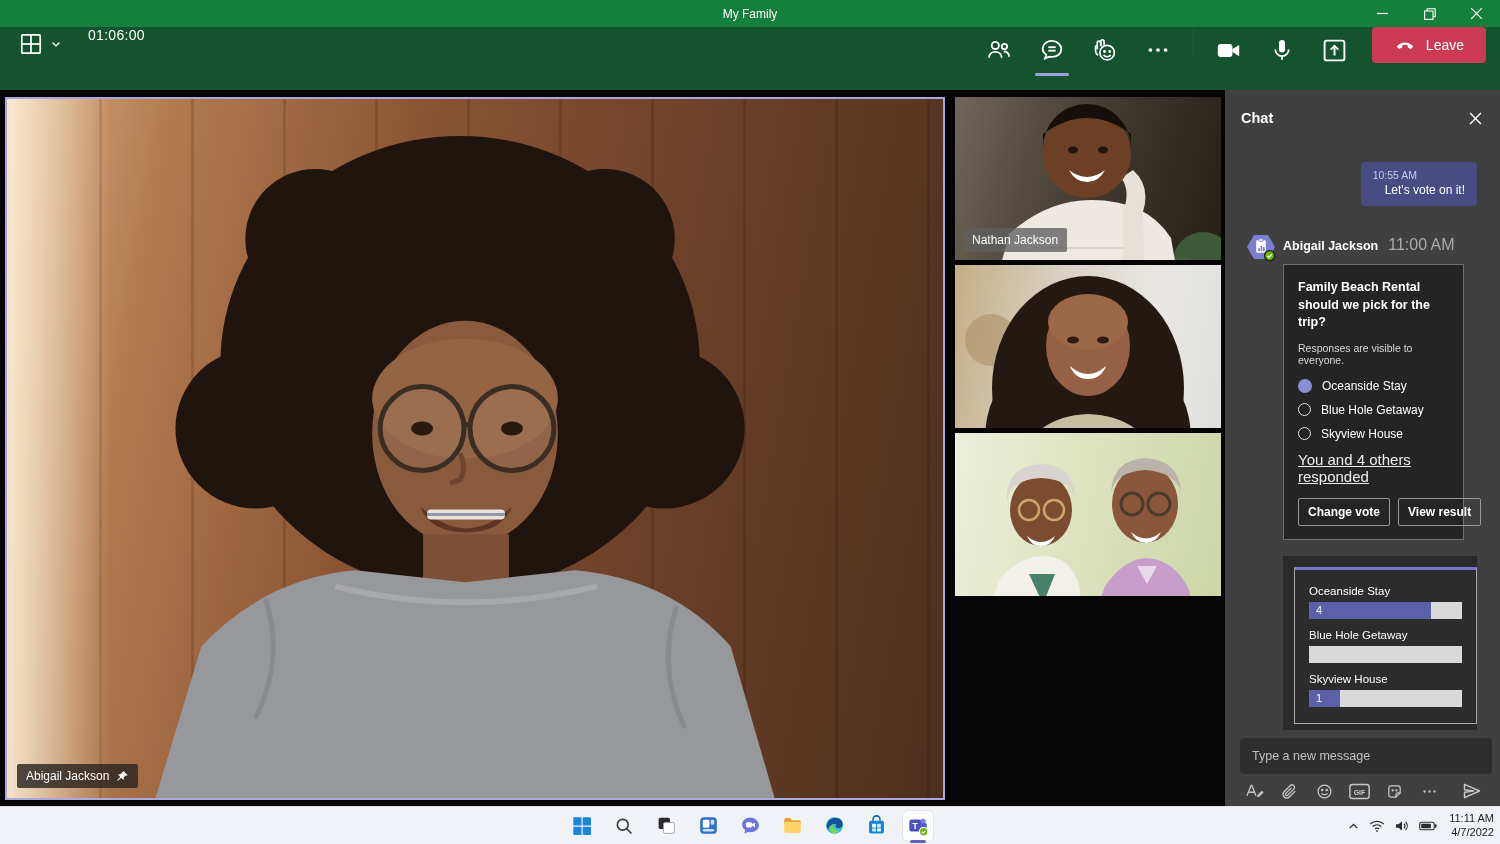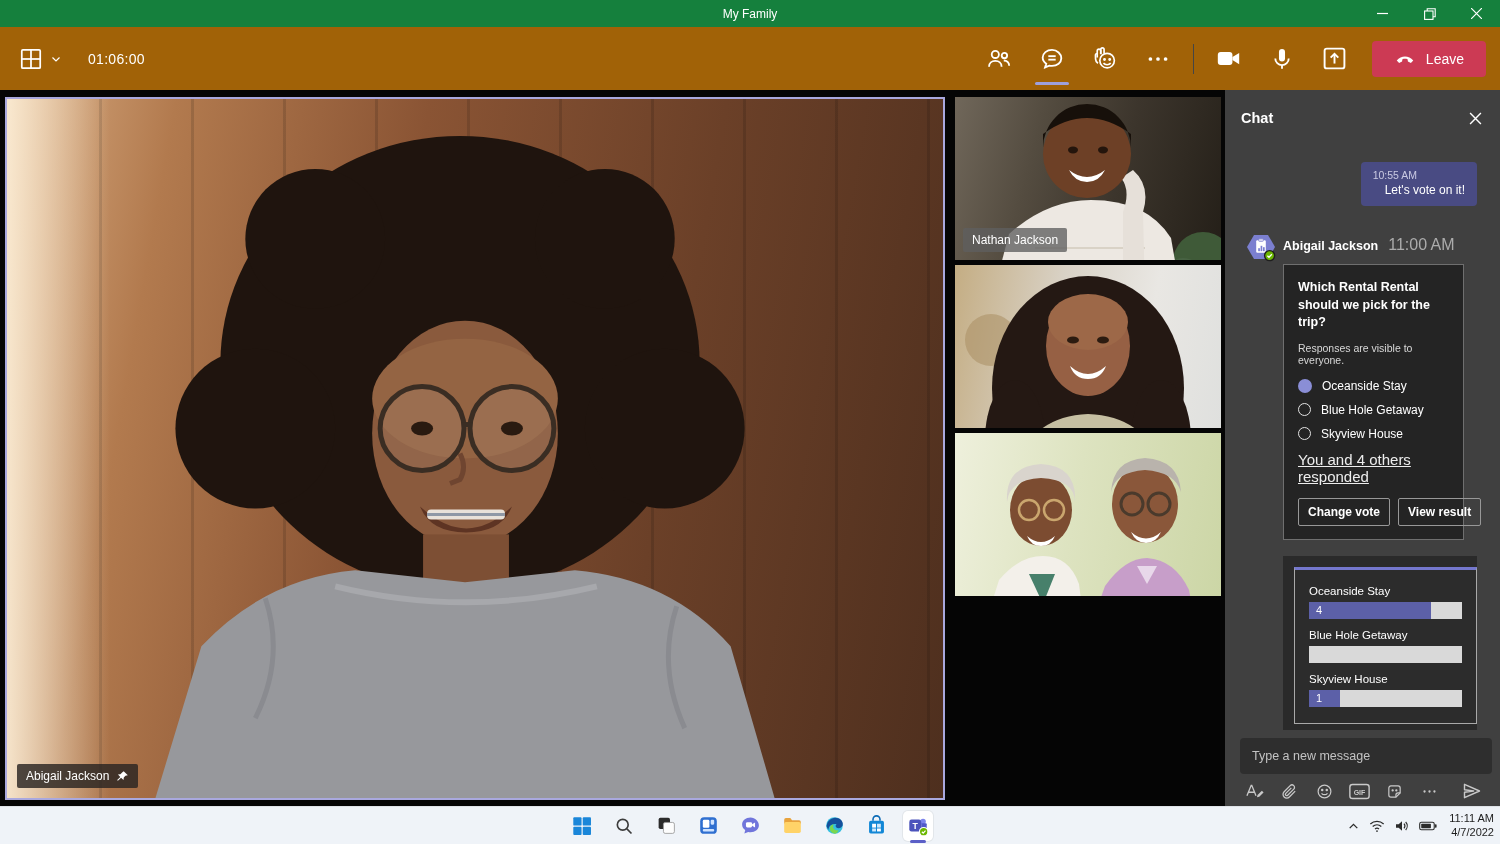--- a/index.html
+++ b/index.html
@@ -9,21 +9,21 @@
 
   
   .titlebar { height:27px; background:#15803d; position:relative; display:flex;
     align-items:center; justify-content:center; flex:0 0 27px; }
   .titlebar .title { color:#fff; font-size:12px; }
   .win-controls { position:absolute; right:0; top:0; height:27px; display:flex; }
   .win-btn { width:47px; height:27px; display:flex; align-items:center; justify-content:center; color:#fff; cursor:default; }
   .win-btn svg { display:block; }
 
   
-  .toolbar { height:63px; background:#a16207; display:flex; align-items:center;
+  .toolbar { height:63px; background:#14532d; display:flex; align-items:flex-start;
     padding:0 14px; color:#fff; flex:0 0 63px; }
   .view-switcher { display:flex; align-items:center; gap:6px; padding:4px; cursor:pointer; }
   .timer { font-size:14px; margin-left:22px; letter-spacing:.3px; }
   .tb-spacer { flex:1; }
   .tb-btn { width:46px; height:46px; display:flex; align-items:center; justify-content:center;
     position:relative; cursor:pointer; border-radius:4px; }
   .tb-btn.active::after { content:""; position:absolute; left:6px; right:6px; bottom:-3px;
     height:3px; background:#9ea0dd; border-radius:2px; }
   .tb-group { display:flex; align-items:center; gap:7px; }
   .tb-divider { width:1px; height:30px; background:#454545; margin:0 12px; }
@@ -352,21 +352,21 @@
               <path d="M21.4 23.7l1.6 1.6 2.8-3" fill="none" stroke="#fff" stroke-width="1.3"></path>
             </svg>
           </div>
           <div class="msg-col">
             <div class="msg-head">
               <span class="msg-author">Abigail Jackson</span>
               <span class="msg-time2">11:00 AM</span>
             </div>
 
             <div class="poll-card">
-              <div class="poll-q">Which Rental Rental should we pick for the trip?</div>
+              <div class="poll-q">Family Beach Rental should we pick for the trip?</div>
               <div class="poll-note">Responses are visible to everyone.</div>
               <div class="poll-opts">
                 <div class="poll-opt">
                   <span class="radio selected"></span>
                   <span class="poll-opt-label">Oceanside Stay</span>
                 </div>
                 <div class="poll-opt">
                   <span class="radio"></span>
                   <span class="poll-opt-label">Blue Hole Getaway</span>
                 </div>

